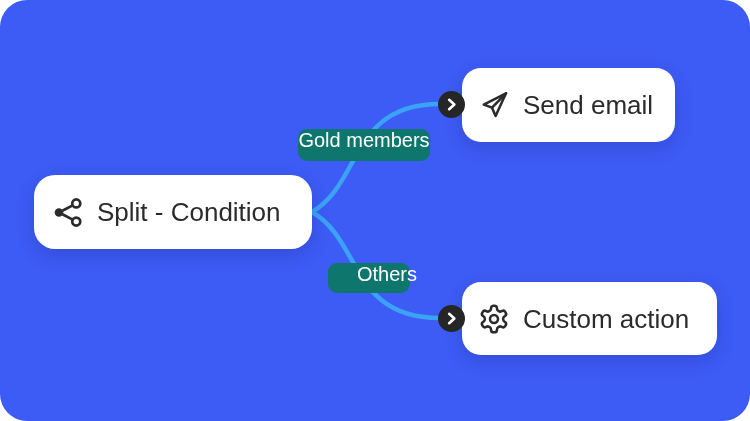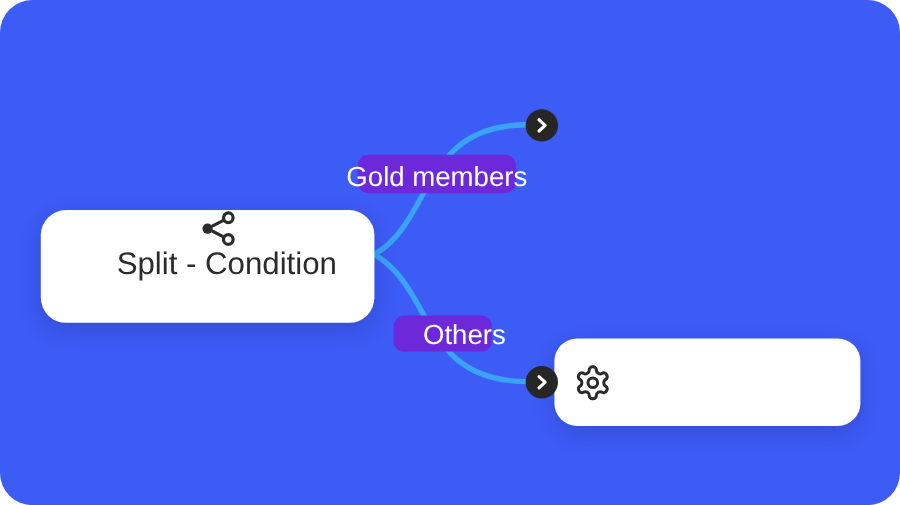--- a/index.html
+++ b/index.html
@@ -45,33 +45,33 @@
     justify-content: center;
     color: #2B2B2B;
   }
   .node .node-label {
     color: #2B2B2B;
     font-size: 26px;
     line-height: 1;
     white-space: nowrap;
   }
 
-  .node-split  { left: 34px;  top: 175px; width: 278px; height: 94px; padding-left: 19px; border-radius: 21px; flex-direction: column; }
+  .node-split  { left: 34px;  top: 175px; width: 278px; height: 74px; padding-left: 19px; border-radius: 21px; }
   .node-send   { left: 462px; top: 68px;  width: 213px; height: 74px; padding-left: 16px; }
   .node-custom { left: 462px; top: 282px; width: 255px; height: 73px; padding-left: 16px; }
   .node-icon + .node-label { margin-left: 13px; }
 
   .edge-badge {
     position: absolute;
     display: flex;
-    align-items: flex-end;
+    align-items: flex-start;
     justify-content: center;
-    background: #6d28d9;
+    background: #0f766e;
     color: #FFFFFF;
-    font-size: 23px;
+    font-size: 20px;
     border-radius: 9px;
     z-index: 3;
     cursor: pointer;
     white-space: nowrap;
   }
   .badge-gold   { left: 298px; top: 129px; width: 132px; height: 32px; }
   .badge-others { left: 328px; top: 263px; width: 82px;  height: 30px; padding-left: 36px; }
 
   .chevron-circle {
     position: absolute;
@@ -104,28 +104,38 @@
         <circle cx="4.6" cy="12" r="3.3" fill="currentColor" stroke="none"></circle>
         <circle cx="18" cy="5" r="3.1"></circle>
         <circle cx="18" cy="19" r="3.1"></circle>
         <line x1="7.3" y1="10.6" x2="15.2" y2="6.5"></line>
         <line x1="7.3" y1="13.4" x2="15.2" y2="17.5"></line>
       </svg>
     </span>
     <span class="node-label">Split - Condition</span>
   </div>
 
+  <div class="node node-send">
+    <span class="node-icon">
+      <svg width="32" height="32" viewBox="0 0 24 24" stroke="currentColor" fill="none" stroke-width="1.9" stroke-linejoin="round" stroke-linecap="round">
+        <path d="M21 3.2 L4.3 11.7 L10.5 14 L13.2 20.2 Z"></path>
+        <path d="M21 3.2 L10.5 14"></path>
+      </svg>
+    </span>
+    <span class="node-label">Send email</span>
+  </div>
 
   <div class="node node-custom">
     <span class="node-icon">
       <svg width="32" height="32" viewBox="0 0 24 24" stroke="currentColor" fill="none" stroke-width="1.9" stroke-linejoin="round" stroke-linecap="round">
         <path d="M12.22 2h-.44a2 2 0 0 0-2 2v.18a2 2 0 0 1-1 1.73l-.43.25a2 2 0 0 1-2 0l-.15-.08a2 2 0 0 0-2.73.73l-.22.38a2 2 0 0 0 .73 2.73l.15.1a2 2 0 0 1 1 1.72v.51a2 2 0 0 1-1 1.74l-.15.09a2 2 0 0 0-.73 2.73l.22.38a2 2 0 0 0 2.73.73l.15-.08a2 2 0 0 1 2 0l.43.25a2 2 0 0 1 1 1.73V20a2 2 0 0 0 2 2h.44a2 2 0 0 0 2-2v-.18a2 2 0 0 1 1-1.73l.43-.25a2 2 0 0 1 2 0l.15.08a2 2 0 0 0 2.73-.73l.22-.39a2 2 0 0 0-.73-2.73l-.15-.08a2 2 0 0 1-1-1.74v-.5a2 2 0 0 1 1-1.74l.15-.09a2 2 0 0 0 .73-2.73l-.22-.38a2 2 0 0 0-2.73-.73l-.15.08a2 2 0 0 1-2 0l-.43-.25a2 2 0 0 1-1-1.73V4a2 2 0 0 0-2-2z"></path>
         <circle cx="12" cy="12" r="3"></circle>
       </svg>
     </span>
+    <span class="node-label">Custom action</span>
   </div>
 
   <div class="edge-badge badge-gold">
     <span>Gold members</span>
   </div>
   <div class="edge-badge badge-others">
     <span>Others</span>
   </div>
 
   <div class="chevron-circle chevron-top">

